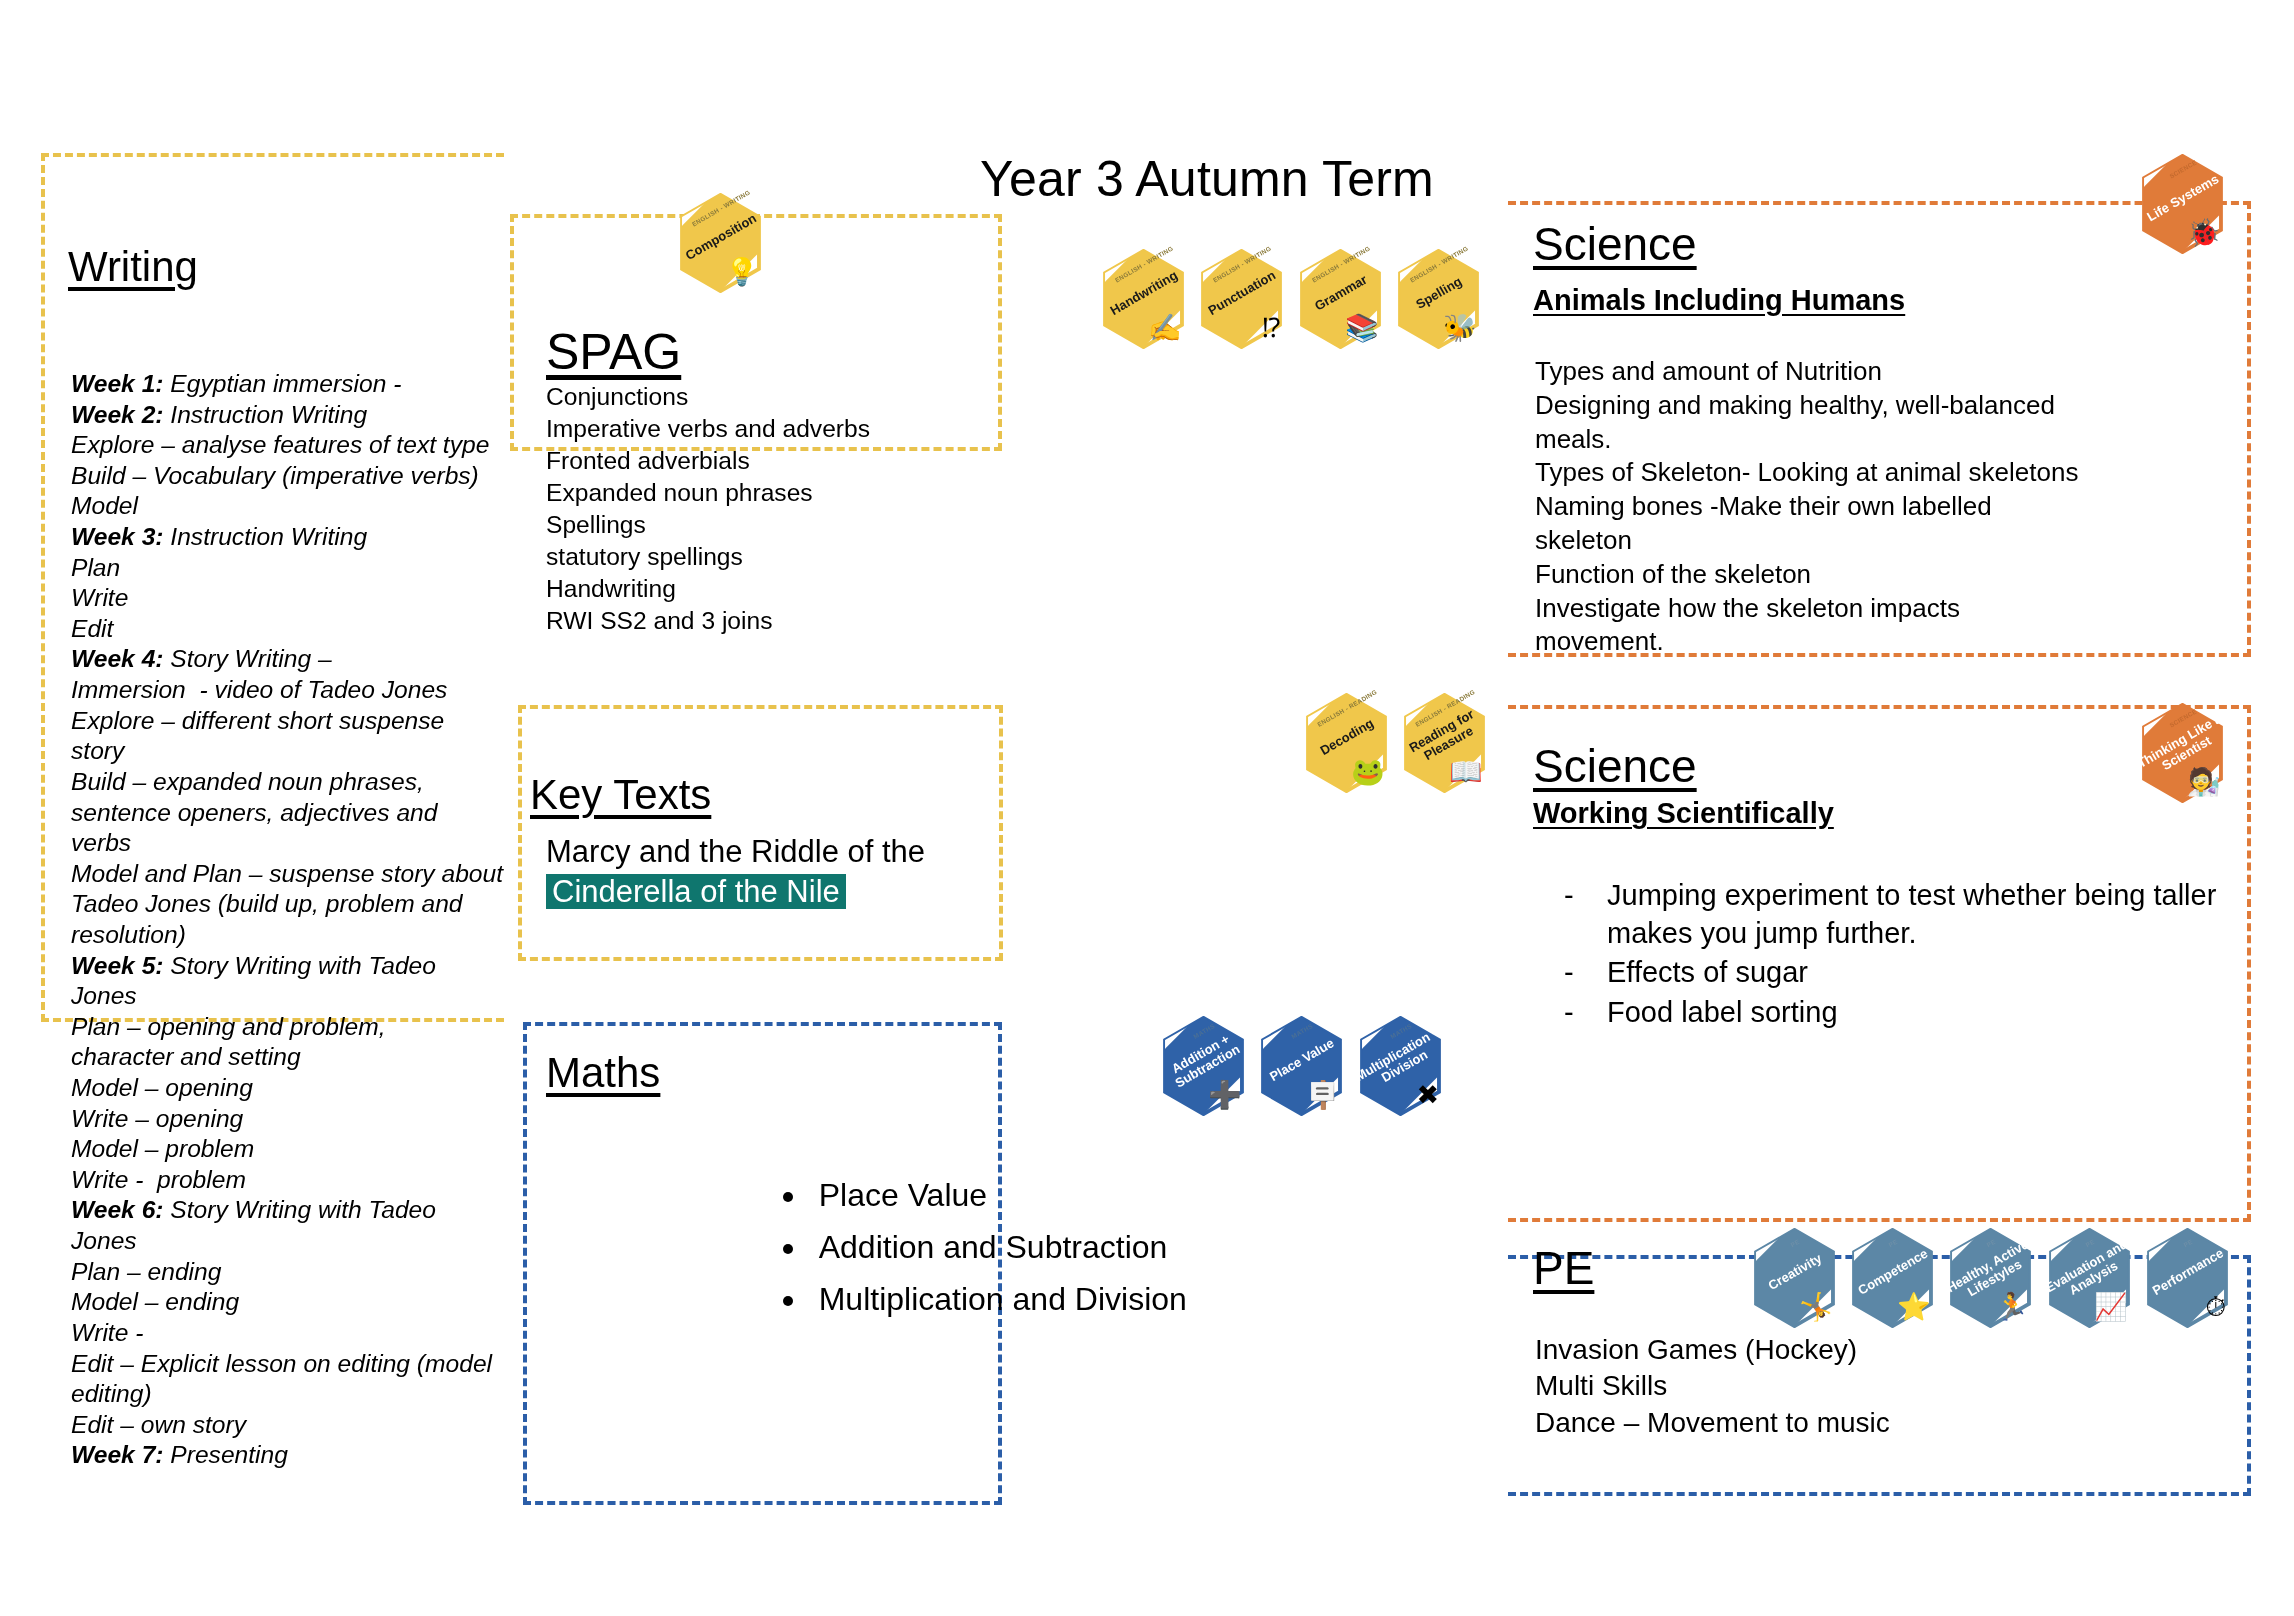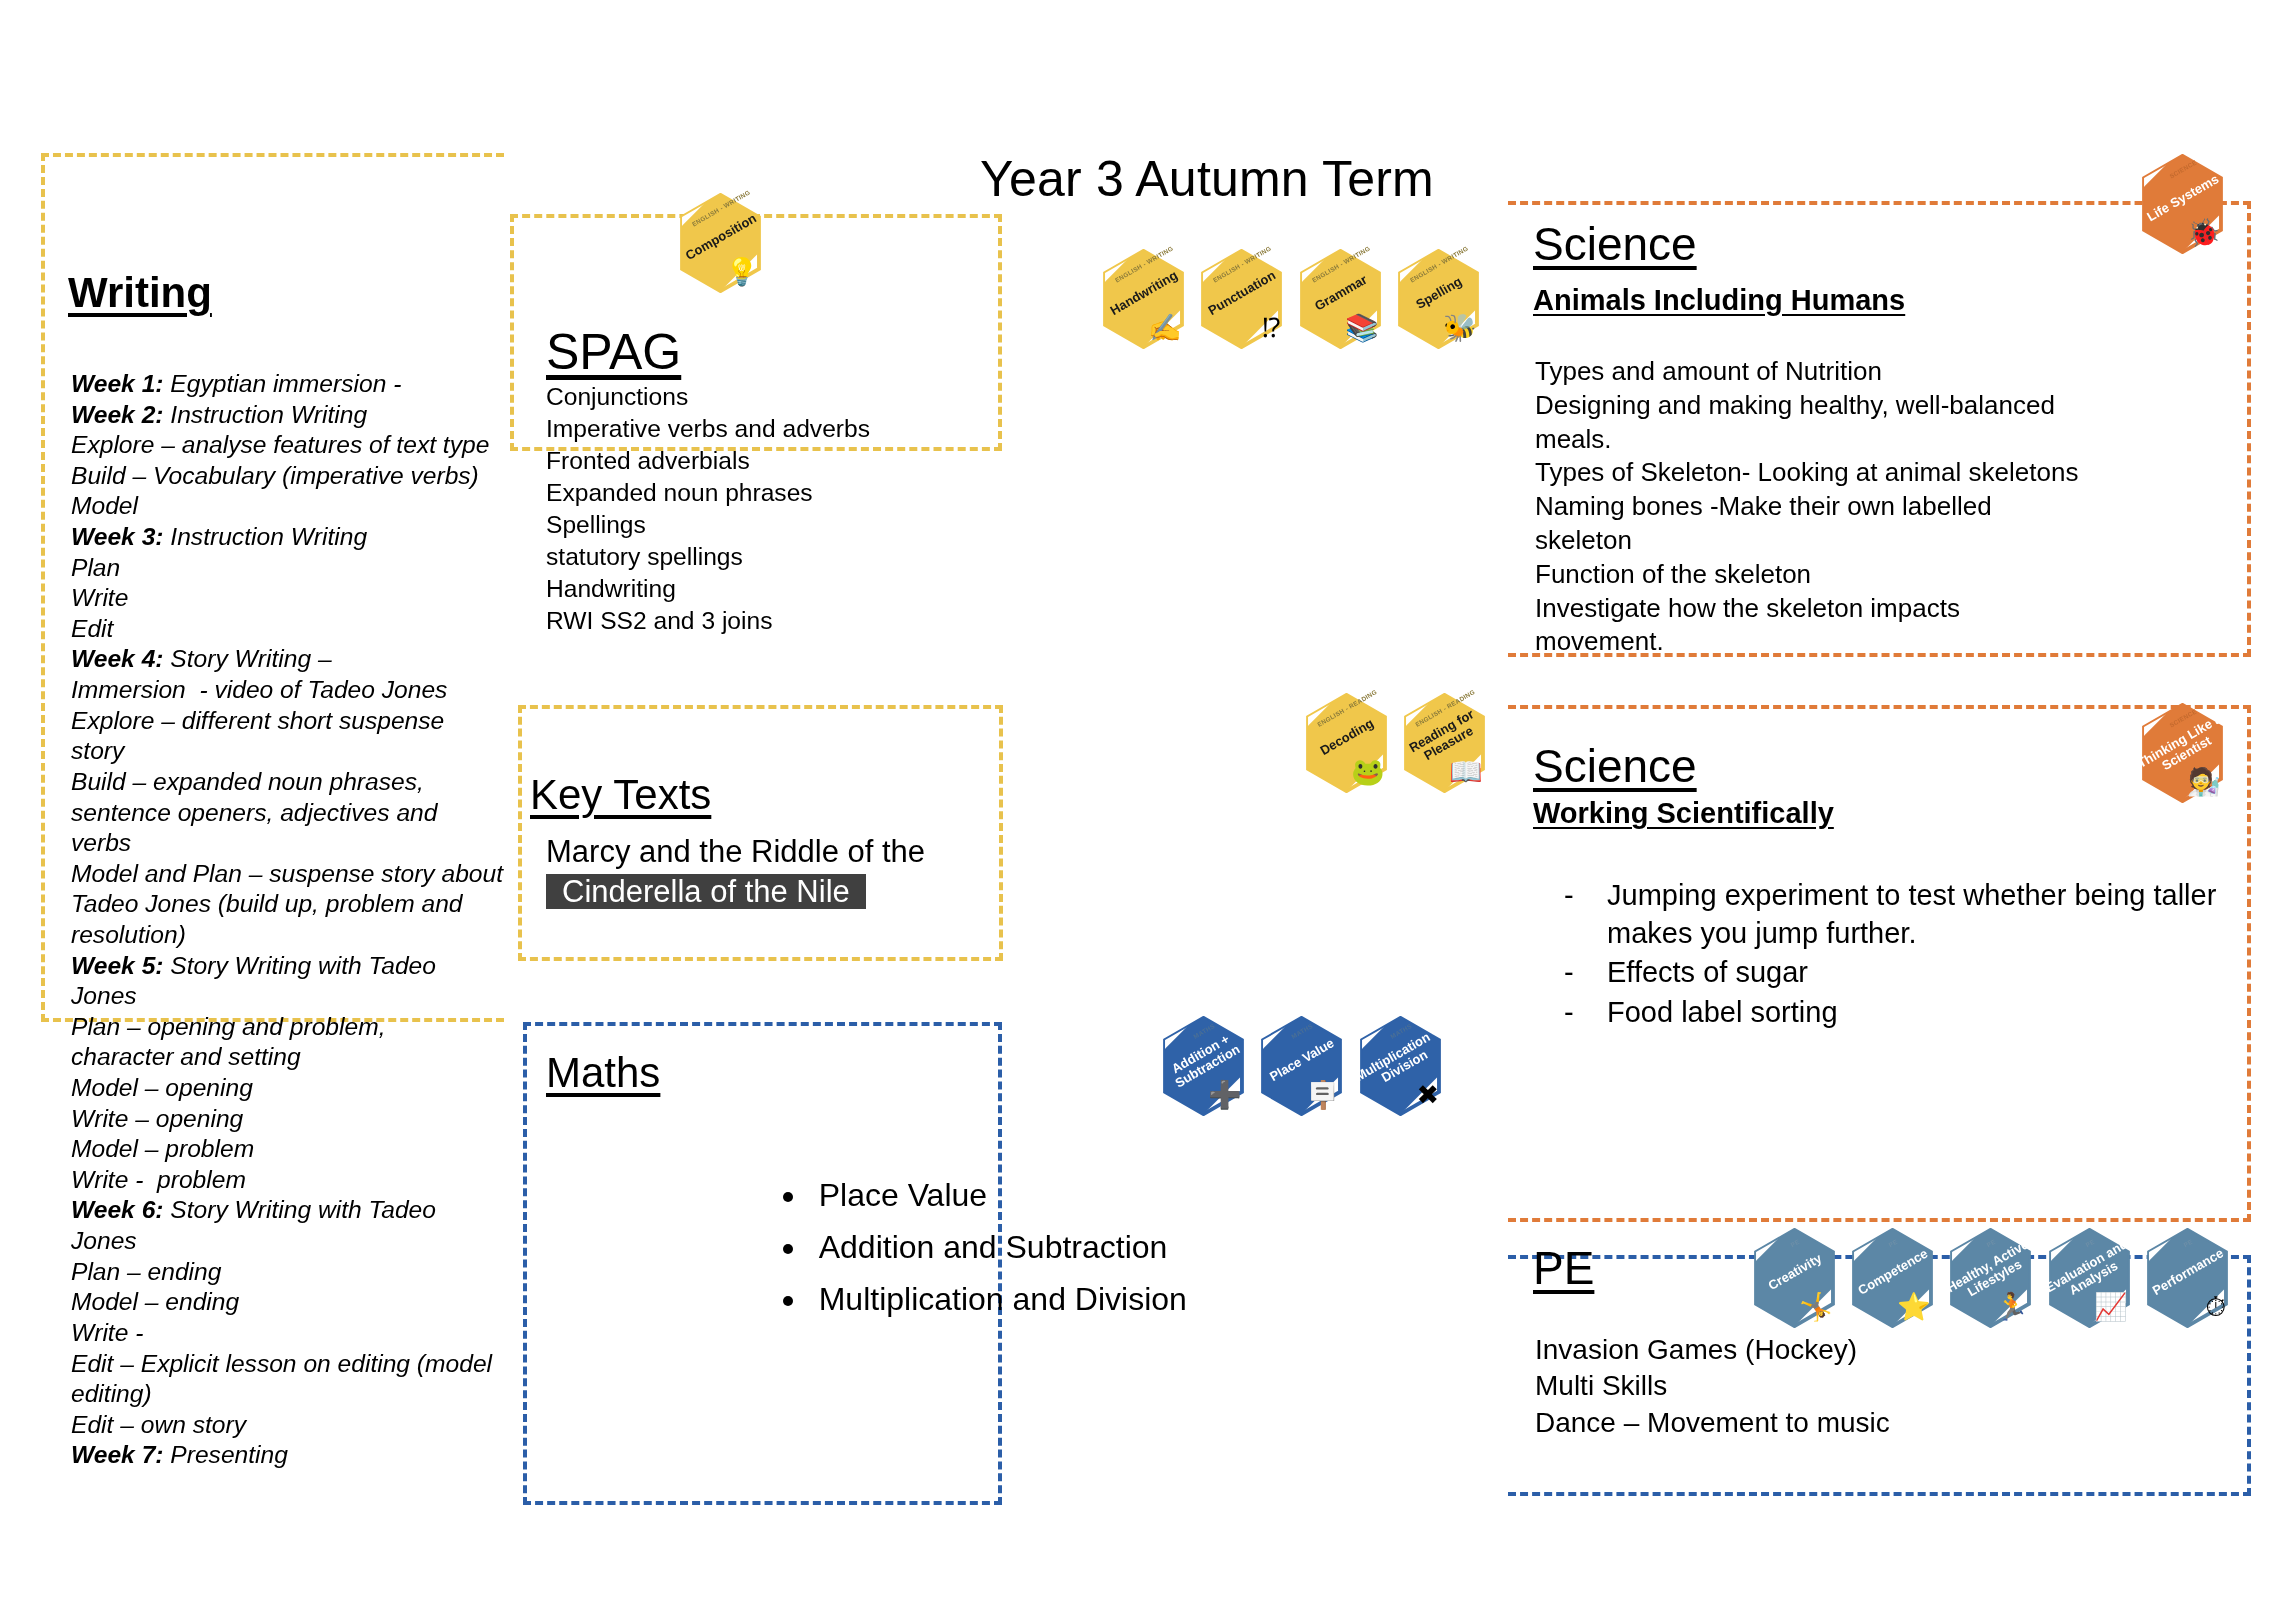--- a/index.html
+++ b/index.html
@@ -85,23 +85,23 @@
     margin-bottom: 1.9px;
   }
   ul.dashes li::before {
     content: "-";
     position: absolute;
     left: 23px;
     top: 0;
   }
 
   .hl-purple {
-    background: #404040;
+    background: #0f766e;
     color: #ffffff;
-    padding: 0 16px;
+    padding: 0 6px;
   }
 
   
   .badge {
     position: absolute;
     width: 89px;
     height: 100px;
     z-index: 30;
   }
   .badge svg { width: 100%; height: 100%; display: block; }
@@ -154,21 +154,21 @@
 <div class="panel yellow" style="left:41px; top:153px; width:463px; height:869px; border-right:none;"></div>
 <div class="panel yellow" style="left:510px; top:214px; width:492px; height:237px;"></div>
 <div class="panel yellow" style="left:518px; top:705px; width:485px; height:256px;"></div>
 <div class="panel blue" style="left:523px; top:1022px; width:479px; height:483px;"></div>
 <div class="panel orange" style="left:1508px; top:201px; width:743px; height:456px; border-left:none;"></div>
 <div class="panel orange" style="left:1508px; top:705px; width:743px; height:517px; border-left:none;"></div>
 <div class="panel blue" style="left:1508px; top:1255px; width:743px; height:241px; border-left:none;"></div>
 
 <div class="page-title">Year 3 Autumn Term</div>
 
-<div style="position:absolute; left:68px; top:270px;font-weight:bold;">
+<div style="position:absolute; left:68px; top:244px;">
   <div class="sect-title">Writing</div>
 </div>
 <div id="writing-body" class="body-text tight" style="position:absolute; left:71px; top:369px; width:433px;"><div><span class="lead">Week 1:</span> Egyptian immersion -</div><div><span class="lead">Week 2:</span> Instruction Writing</div><div>Explore – analyse features of text type</div><div>Build – Vocabulary (imperative verbs)</div><div>Model</div><div><span class="lead">Week 3:</span> Instruction Writing</div><div>Plan</div><div>Write</div><div>Edit</div><div><span class="lead">Week 4:</span> Story Writing –</div><div>Immersion  - video of Tadeo Jones</div><div>Explore – different short suspense story</div><div>Build – expanded noun phrases,</div><div>sentence openers, adjectives and</div><div>verbs</div><div>Model and Plan – suspense story about</div><div>Tadeo Jones (build up, problem and</div><div>resolution)</div><div><span class="lead">Week 5:</span> Story Writing with Tadeo Jones</div><div>Plan – opening and problem,</div><div>character and setting</div><div>Model – opening</div><div>Write – opening</div><div>Model – problem</div><div>Write -  problem</div><div><span class="lead">Week 6:</span> Story Writing with Tadeo Jones</div><div>Plan – ending</div><div>Model – ending</div><div>Write -</div><div>Edit – Explicit lesson on editing (model</div><div>editing)</div><div>Edit – own story</div><div><span class="lead">Week 7:</span> Presenting</div></div>
 
 <div style="position:absolute; left:546px; top:325px;">
   <div class="sect-title small">SPAG</div>
 </div>
 <div id="spag-body" class="body-text" style="position:absolute; left:546px; top:381px; width:454px;"><div>Conjunctions</div><div>Imperative verbs and adverbs</div><div>Fronted adverbials</div><div>Expanded noun phrases</div><div>Spellings</div><div>statutory spellings</div><div>Handwriting</div><div>RWI SS2 and 3 joins</div></div>
 
 <div style="position:absolute; left:530px; top:772px;">

